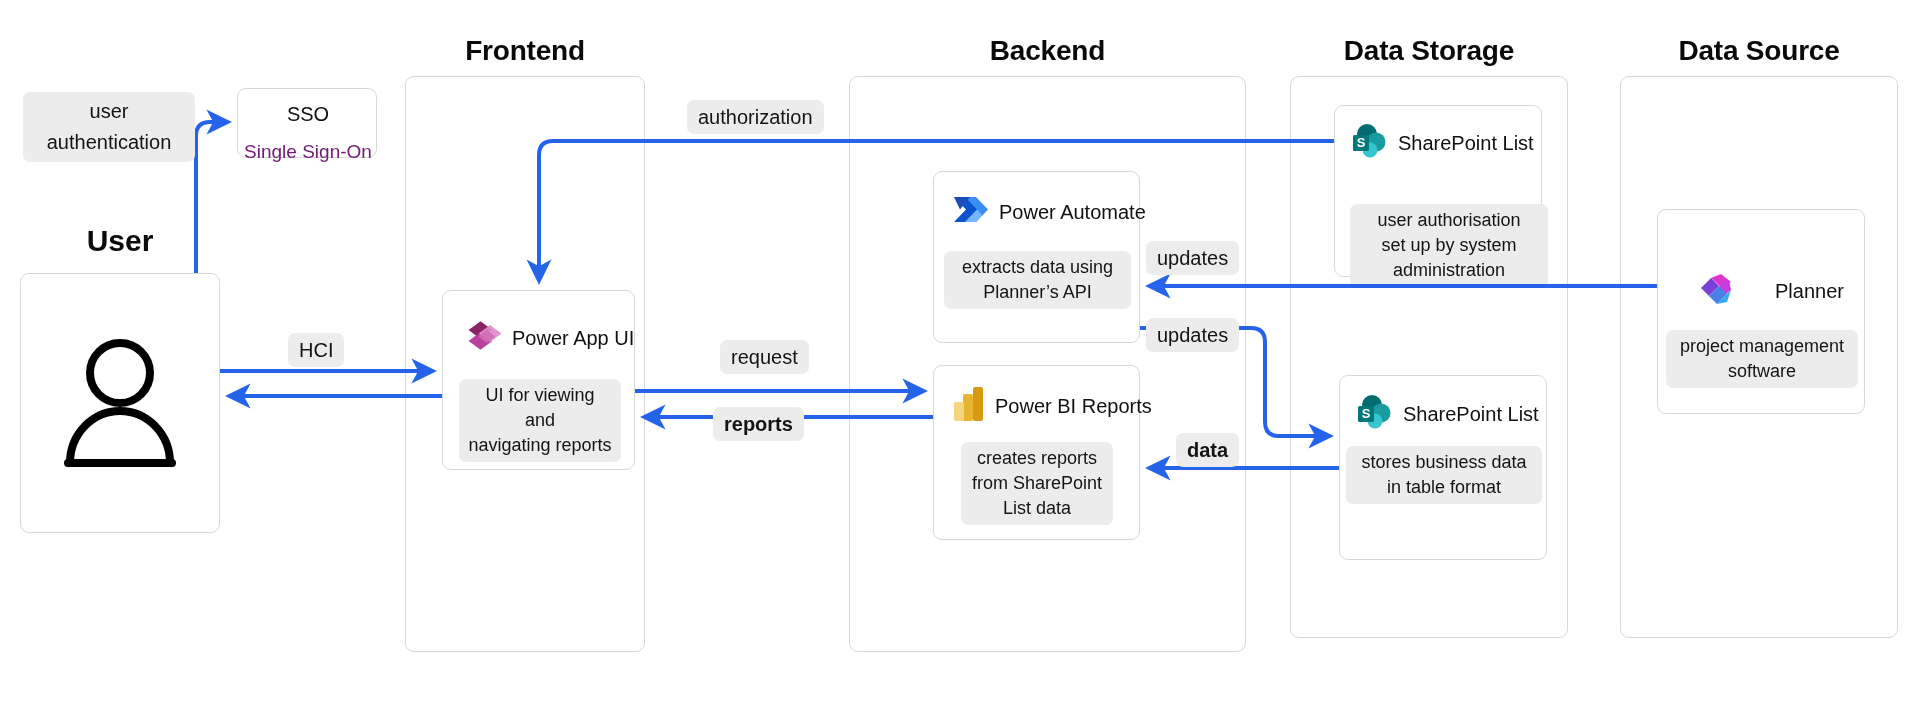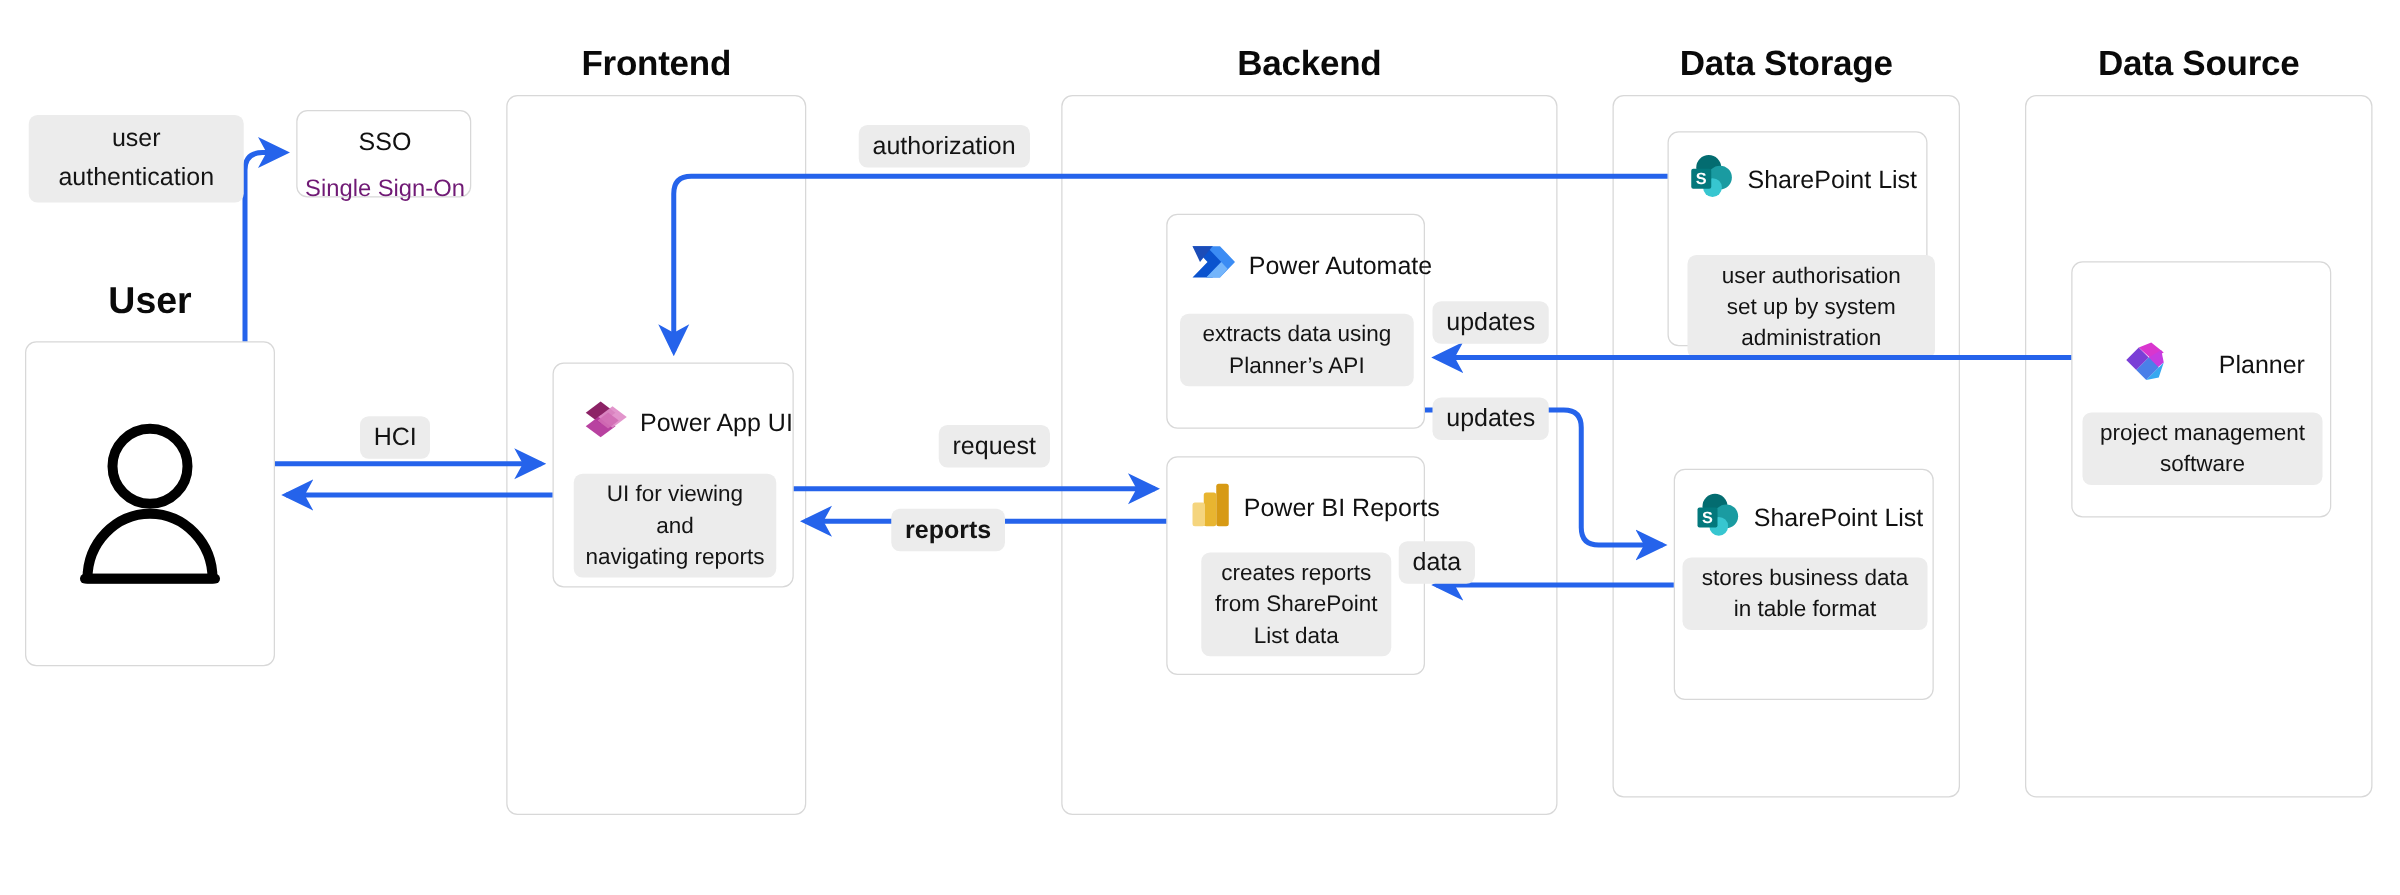--- a/index.html
+++ b/index.html
@@ -247,23 +247,23 @@
     </g>
   </svg>
 
   <div class="edge-label" style="left:23px; top:92px; width:172px; white-space:pre-line; line-height:31px;">user
 authentication</div>
 
   <div class="edge-label" style="left:288px; top:333px;">HCI</div>
 
   <div class="edge-label" style="left:687px; top:100px;">authorization</div>
 
-  <div class="edge-label" style="left:751px; top:340px;">request</div>
+  <div class="edge-label" style="left:720px; top:340px;">request</div>
 
   <div class="edge-label" style="left:713px; top:407px;font-weight:bold;">reports</div>
 
   <div class="edge-label" style="left:1146px; top:241px;">updates</div>
 
   <div class="edge-label" style="left:1146px; top:318px;">updates</div>
 
-  <div class="edge-label" style="left:1119px; top:433px;">data</div>
+  <div class="edge-label" style="left:1176px; top:433px;font-weight:bold;">data</div>
 
 </div>
 
 </body></html>

